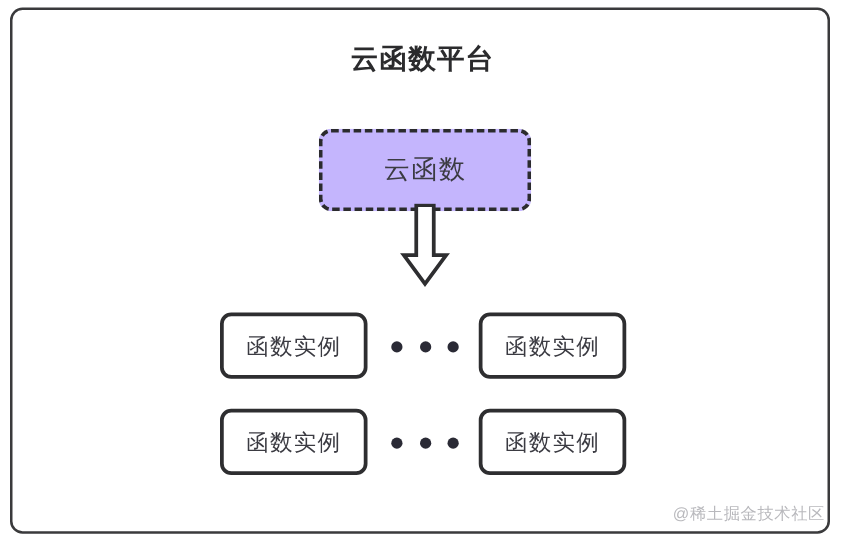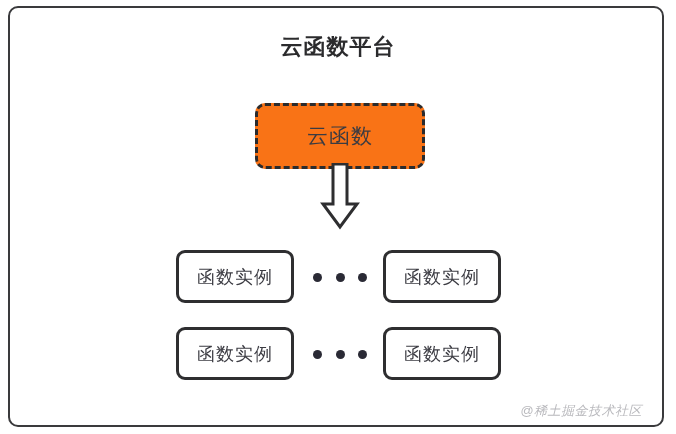--- a/index.html
+++ b/index.html
@@ -46,21 +46,21 @@
   
   .cloud-function-node {
     position: absolute;
     left: 255px;
     top: 103px;
     width: 170px;
     height: 66px;
     box-sizing: border-box;
     border: 3px dashed #2b2b2d;
     border-radius: 10px;
-    background: #f97316;
+    background: #c4b5fd;
     display: flex;
     align-items: center;
     justify-content: center;
   }
   .cloud-function-label {
     font-size: 21px;
     line-height: 26px;
     color: #3b3b42;
     letter-spacing: 1px;
     white-space: nowrap;
@@ -111,28 +111,27 @@
   .ellipsis.row2 { top: 348px; }
   .ellipsis .dot {
     width: 9px;
     height: 9px;
     border-radius: 50%;
     background: #2a2a35;
   }
   
   .watermark {
     position: absolute;
-    right: 34px;
+    right: 16px;
     bottom: 14px;
     font-size: 13px;
     line-height: 18px;
     color: #b9b9bd;
     letter-spacing: 0.5px;
     white-space: nowrap;
-    font-style: italic;
   }
 </style>
 </head>
 <body>
 
 <div id="canvas">
 
   <div class="platform-frame"></div>
 
   <div class="platform-title">云函数平台</div>

